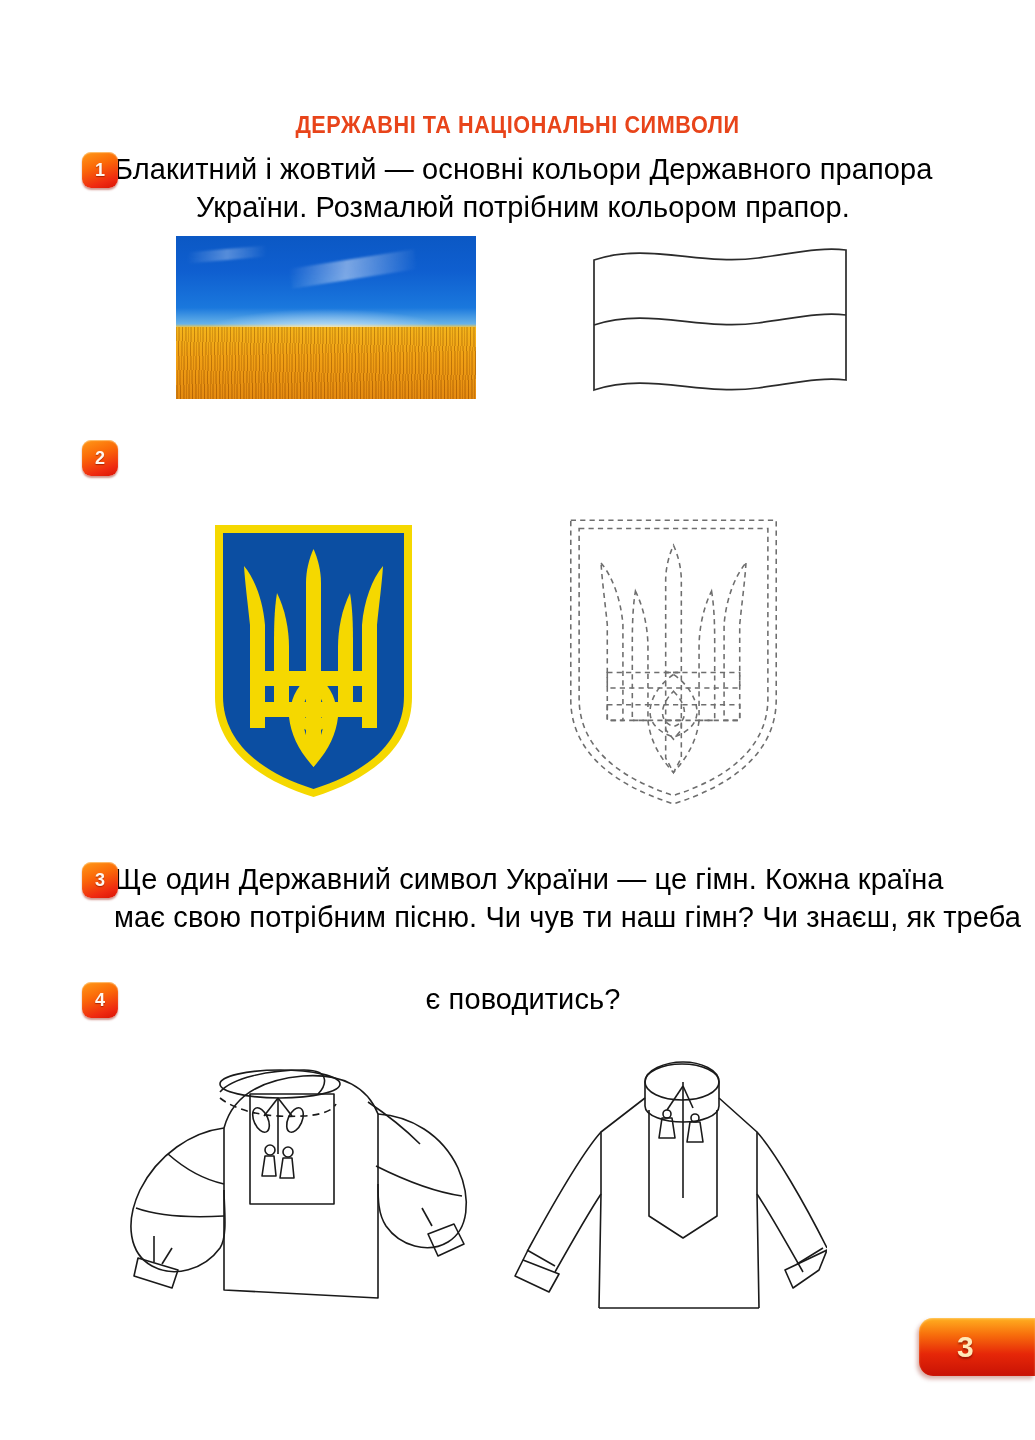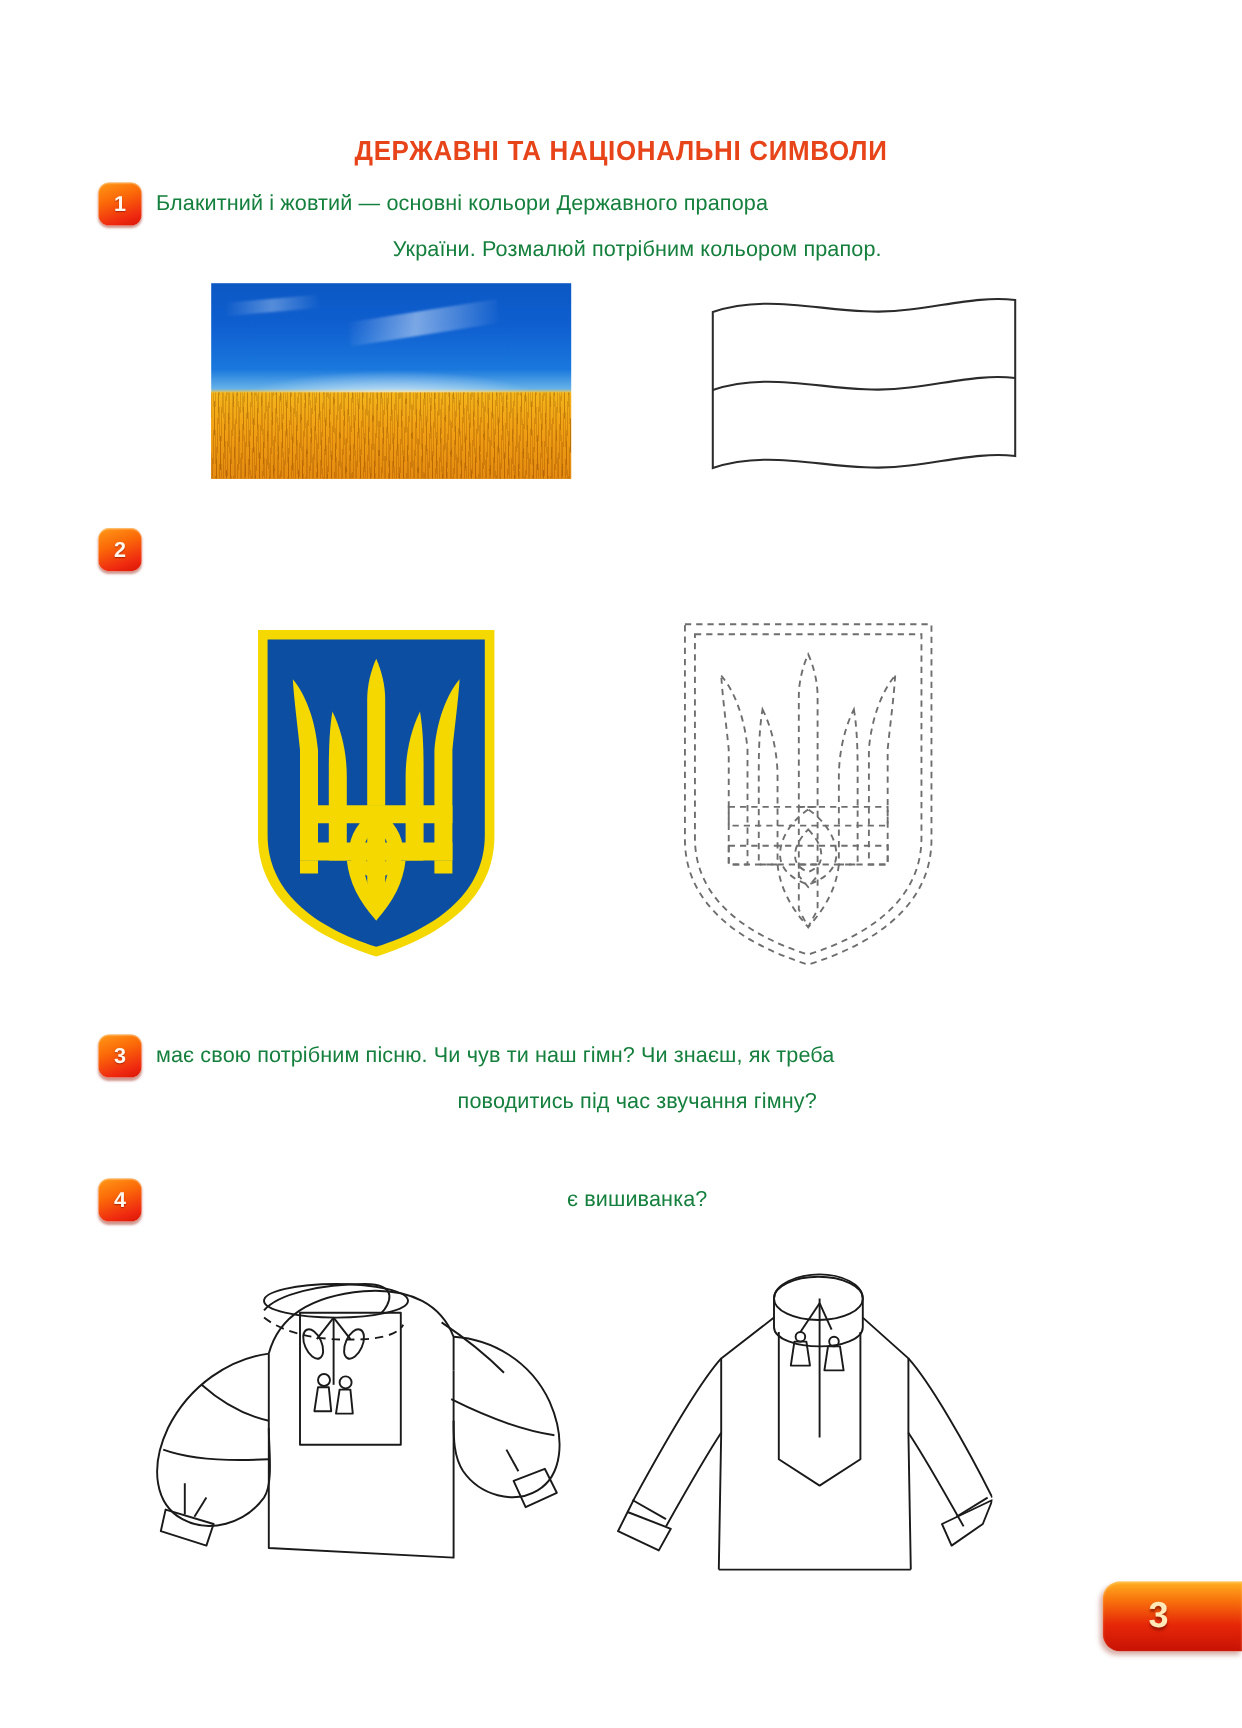--- a/index.html
+++ b/index.html
@@ -28,24 +28,24 @@
   .badge{
     position:absolute;left:0;top:2px;width:36px;height:36px;
     border-radius:9px;
     background:linear-gradient(160deg,#ff9a18 0%,#fb6a08 38%,#ef2a10 78%,#d91405 100%);
     box-shadow:0 2px 2px rgba(150,20,0,.45), inset 0 1px 1px rgba(255,230,180,.6);
     color:#fff8ef;font-weight:bold;font-size:18px;
     display:flex;align-items:center;justify-content:center;
     text-shadow:0 1px 1px rgba(140,20,0,.7);
   }
   .ttext{
-    margin-left:48px;
-    font-size:18px;
+    margin-left:32px;
+    font-size:29px;
     line-height:38px;
-    color:#15803d;
+    color:#000000;
     text-align:justify;
     text-justify:inter-word;
     letter-spacing:.1px;
   }
   .ttext .lastline{text-align:center;}
   .ttext div{white-space:nowrap;}
 
   
   .fig{position:absolute;}
 
@@ -187,29 +187,29 @@
                  C97,200 92,196 92,189 C92,182 95,176 102.5,168 Z"></path>
         <path d="M78,196 C80,214 88,230 102.5,246 C117,230 125,214 127,196"></path>
         <path d="M95,196 H110 V232 L102.5,246 L95,232 Z"></path>
       </g>
     </svg>
   </div>
 
   <div class="task" style="top:860px;">
     <div class="badge">3</div>
     <div class="ttext">
+      <div>Ще один Державний символ України — це гімн. Кожна країна</div>
       <div>має свою потрібним пісню. Чи чув ти наш гімн? Чи знаєш, як треба</div>
-      <div class="lastline">поводитись під час звучання гімну?</div>
     </div>
   </div>
 
   <div class="task" style="top:980px;">
     <div class="badge">4</div>
     <div class="ttext">
-      <div class="lastline">є вишиванка?</div>
+      <div class="lastline">є поводитись?</div>
     </div>
   </div>
 
   <div class="fig" style="left:128px;top:1058px;">
     <svg width="350" height="255" viewBox="0 0 350 255" fill="none" stroke="#1a1a1a" stroke-width="1.6" stroke-linejoin="round">
 
       <path d="M96,70 L96,232 L250,240 L250,84"></path>
 
       <path d="M96,70 C104,40 130,22 175,18 C215,15 240,30 250,56 L250,84"></path>
 

